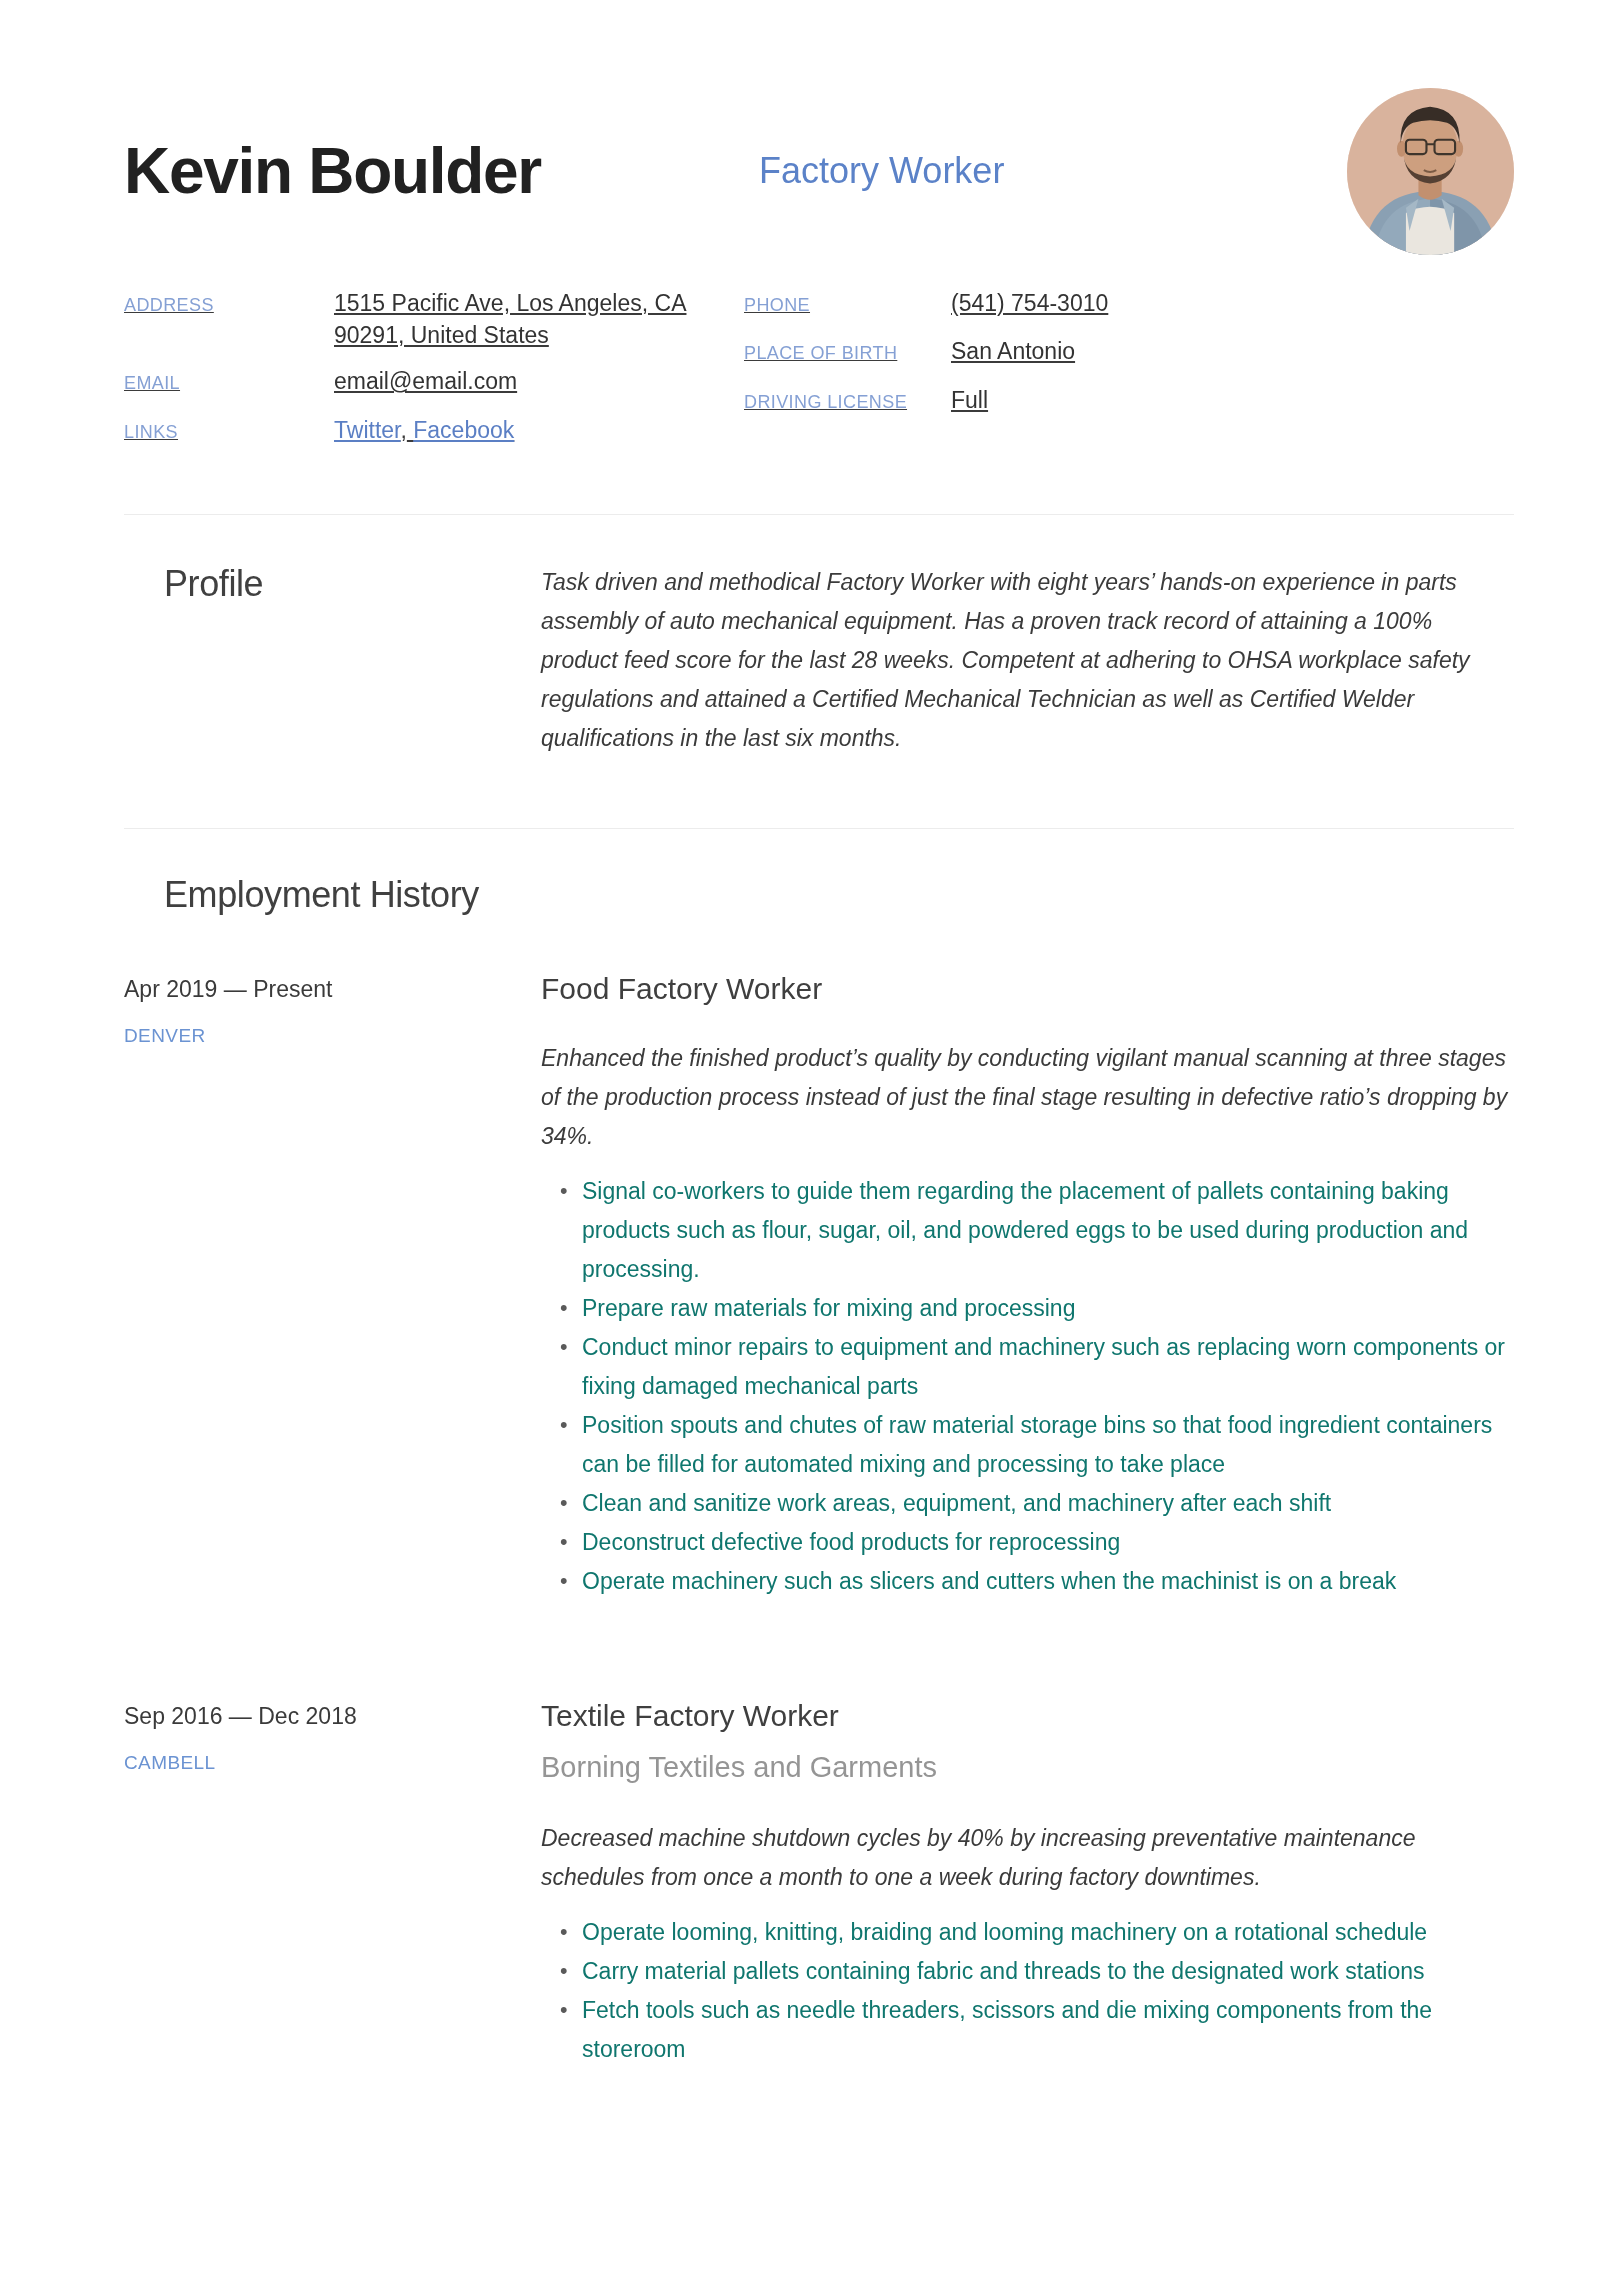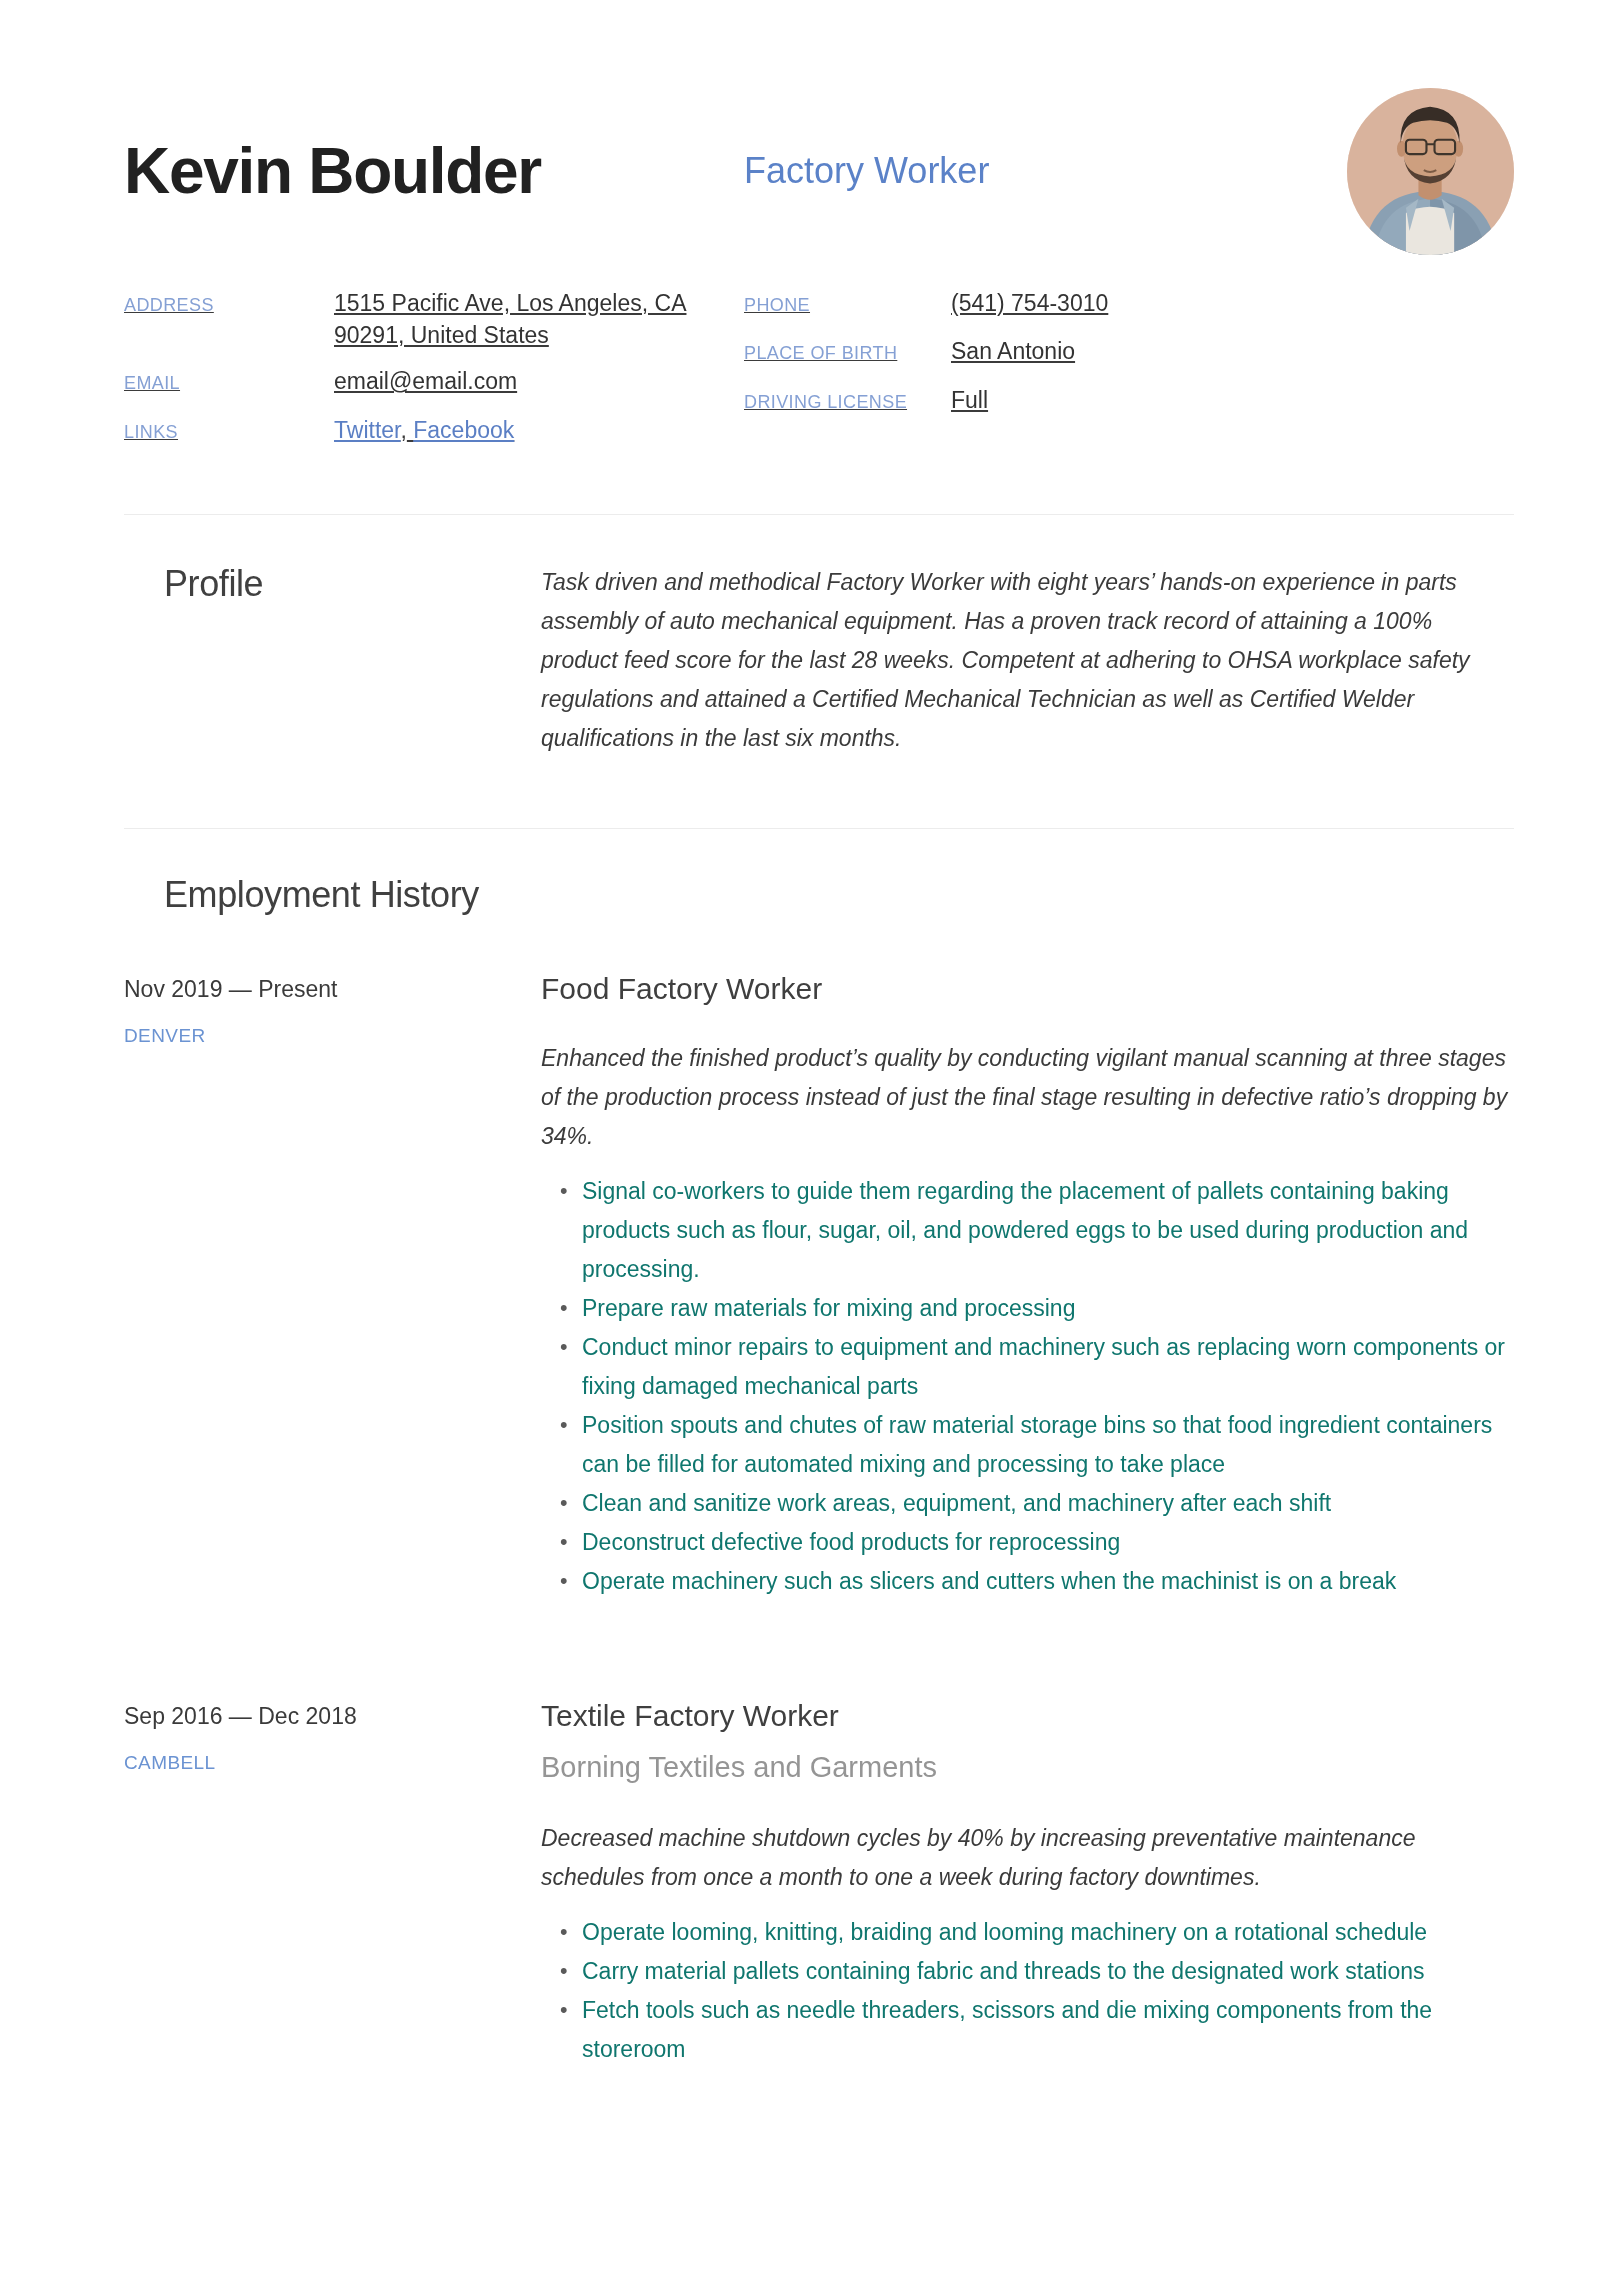--- a/index.html
+++ b/index.html
@@ -11,21 +11,21 @@
     overflow: hidden;
   }
   .page {
     width: 1621px; height: 2293px;
     padding: 85px 107px 0 124px;
     background: #ffffff;
     overflow: hidden;
   }
 
   
-  .header { display: flex; align-items: center; height: 172px; }
+  .header { display: flex; align-items: center; height: 172px; gap: 15px; }
   .name {
     width: 620px;
     font-size: 64px; font-weight: 800; letter-spacing: -1.3px;
     color: #212121;
   }
   .job-title {
     flex: 1;
     font-size: 36px; color: #5b82c8; font-weight: 400;
   }
   .photo-wrap {
@@ -171,21 +171,21 @@
     </div>
   </div>
 
   <hr class="divider d2">
 
   <div class="emp-section">
     <div class="section-heading">Employment History</div>
 
     <div class="job">
       <div class="section-left">
-        <div class="job-dates">Nov 2019 — Present</div>
+        <div class="job-dates">Apr 2019 — Present</div>
         <div class="job-location">DENVER</div>
       </div>
       <div class="section-right">
         <div class="job-position">Food Factory Worker</div>
         <p class="body-italic job-summary">Enhanced the finished product’s quality by conducting vigilant manual scanning at three stages of the production process instead of just the final stage resulting in defective ratio’s dropping by 34%.</p>
         <ul class="job-bullets">
           <li>Signal co-workers to guide them regarding the placement of pallets containing baking products such as flour, sugar, oil, and powdered eggs to be used during production and processing.</li>
           <li>Prepare raw materials for mixing and processing</li>
           <li>Conduct minor repairs to equipment and machinery such as replacing worn components or fixing damaged mechanical parts</li>
           <li>Position spouts and chutes of raw material storage bins so that food ingredient containers can be filled for automated mixing and processing to take place</li>

